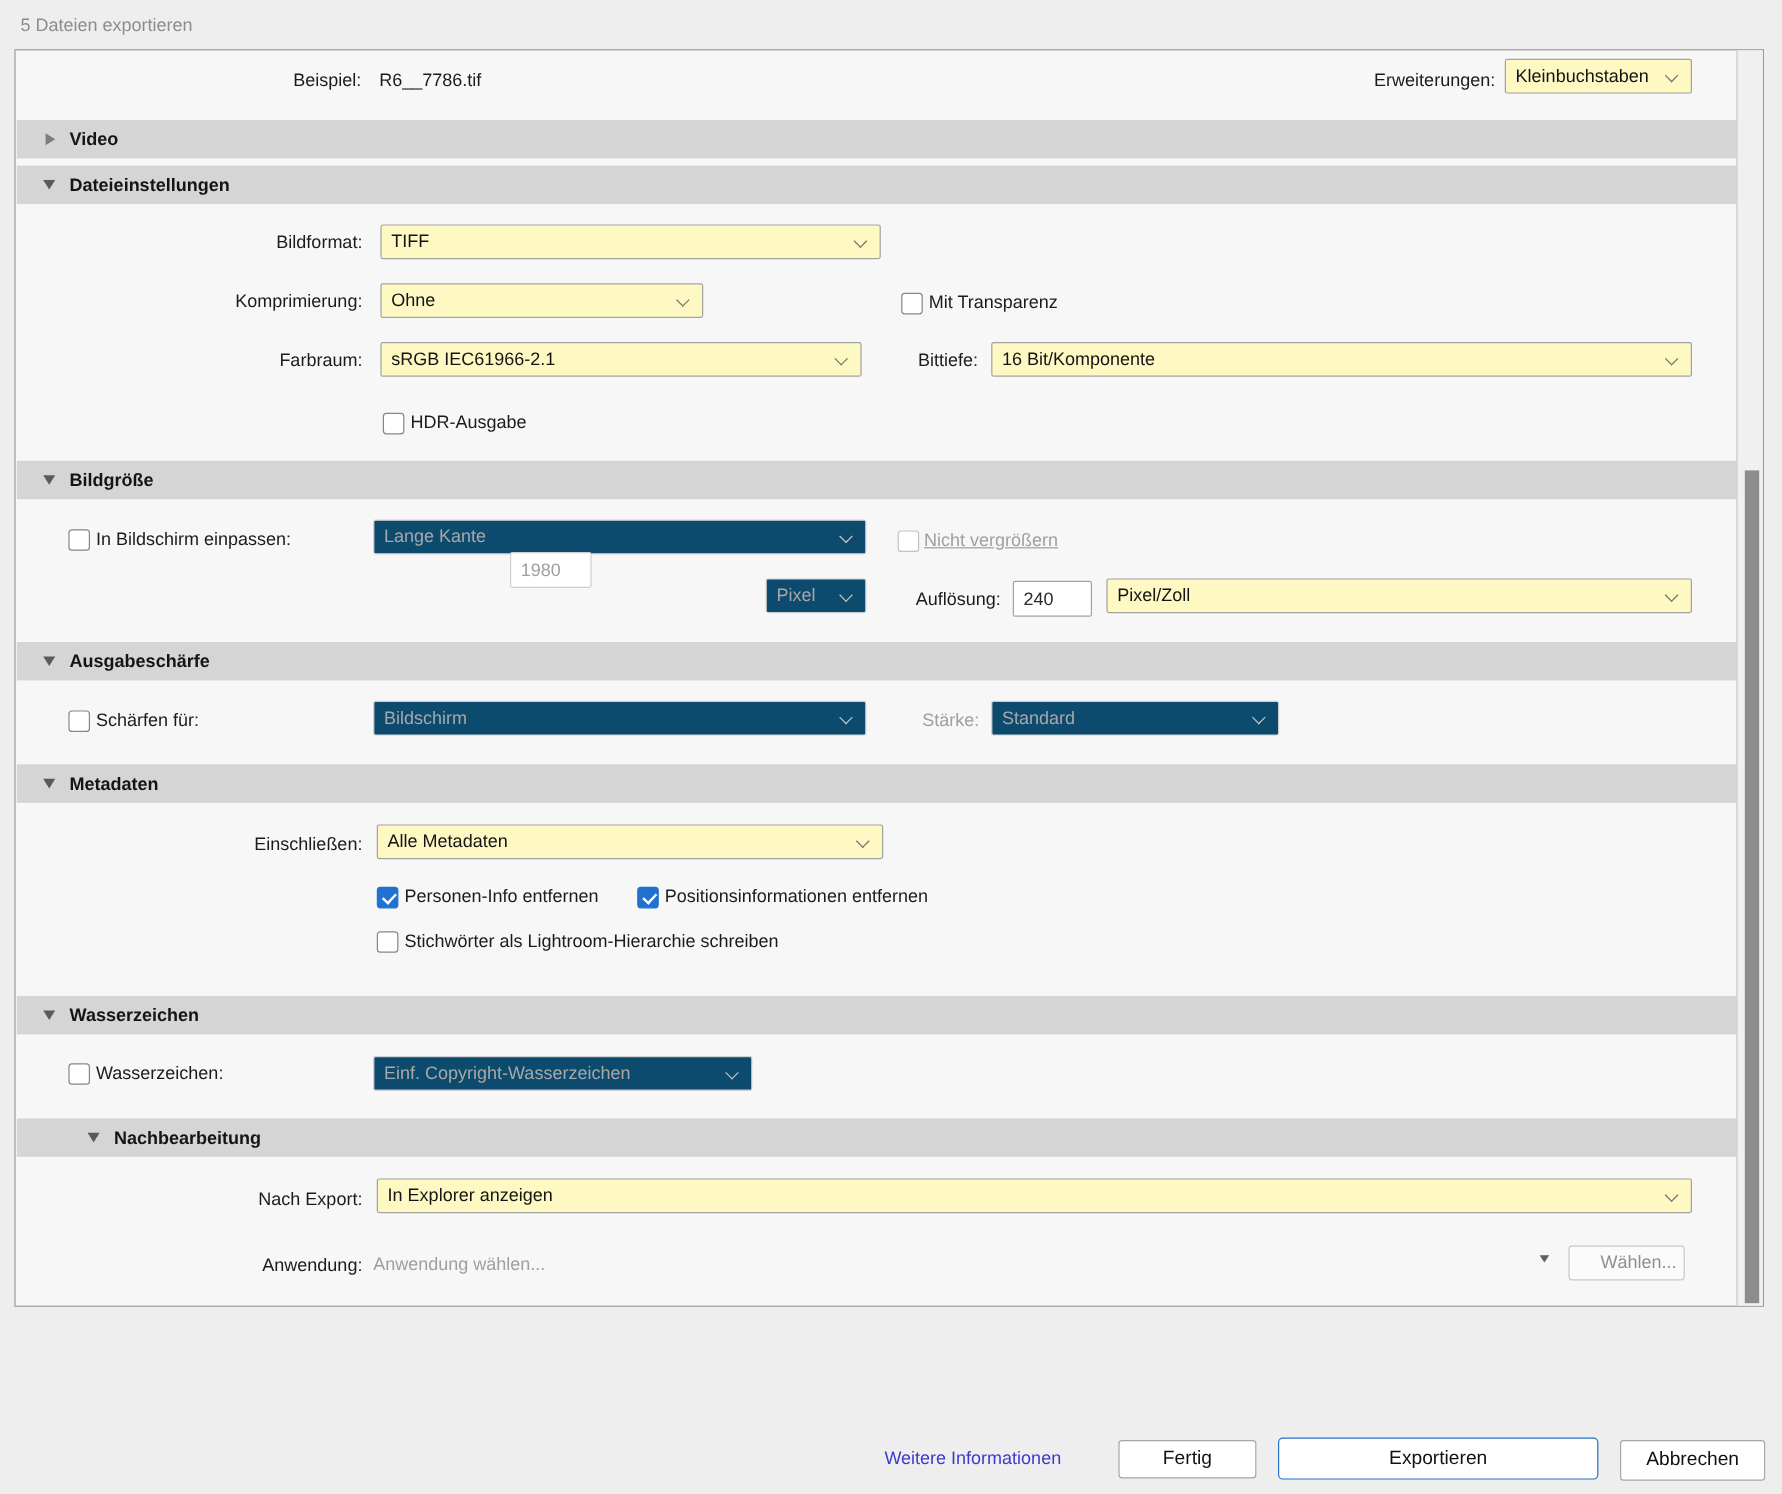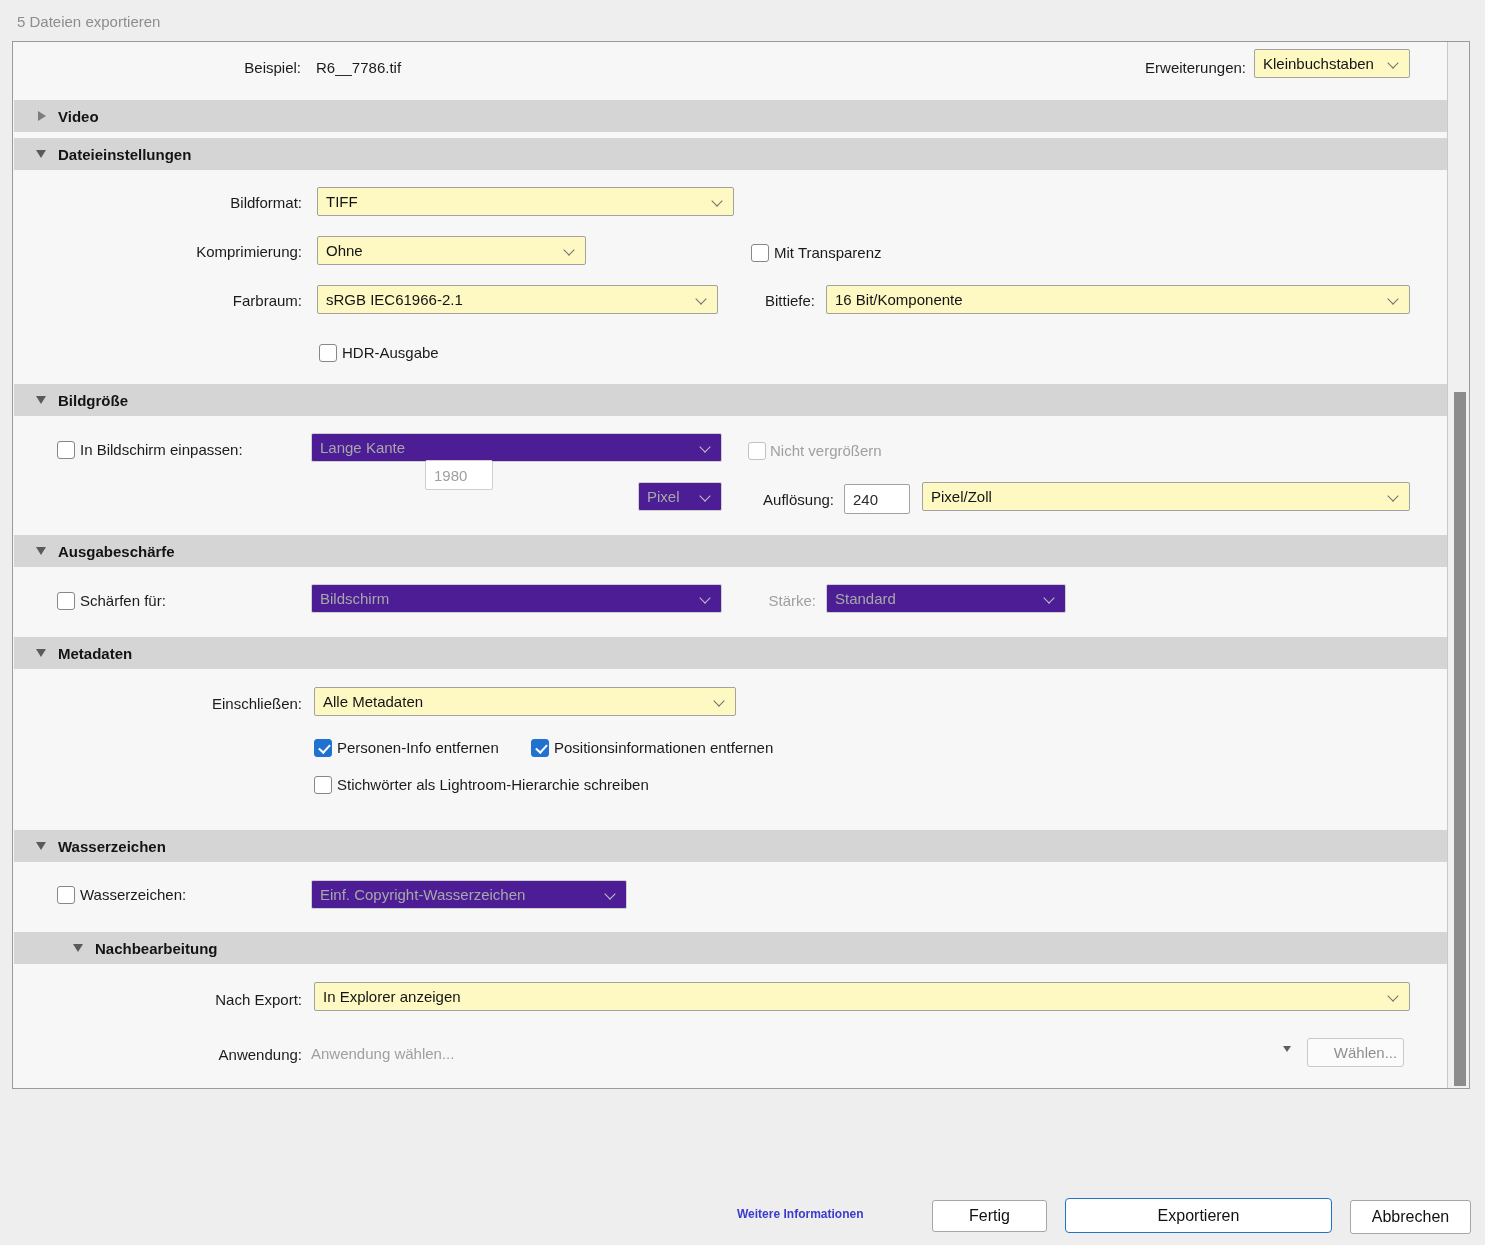--- a/index.html
+++ b/index.html
@@ -41,21 +41,21 @@
     position:absolute; height:29px; background:#fef9c3;
     border:1px solid #a2a2a2; border-radius:2px;
     line-height:27px; padding-left:8px; white-space:nowrap; overflow:hidden;
   }
   .dd .dd-val { font-size:15px; color:#141414; }
   .chev {
     position:absolute; right:12px; top:9px; width:8px; height:8px;
     border-right:1.6px solid #6f6f6f; border-bottom:1.6px solid #6f6f6f;
     transform:rotate(45deg);
   }
-  .dd.disabled { background:#4c1d95; border-color:#cfcfcf; }
+  .dd.disabled { background:#0c4a6e; border-color:#cfcfcf; }
   .dd.disabled .dd-val { color:#a8a8a8; }
   .dd.disabled .chev { border-color:#c3c3c3; }
 
   .txt {
     position:absolute; height:30px; background:#fff; border:1px solid #a2a2a2;
     border-radius:2px; font-family:inherit; font-size:15px; color:#2a2a2a;
     padding:0 8px; width:68px;
   }
 
   .cb {
@@ -82,21 +82,21 @@
     position:absolute; width:0; height:0;
     border-top:6px solid #5f5f5f; border-left:4.5px solid transparent; border-right:4.5px solid transparent;
   }
   .btn {
     position:absolute; background:#ffffff; border:1px solid #a6a6a6; border-radius:3px;
     font-family:inherit; font-size:16px; color:#111; text-align:center; cursor:pointer;
     display:flex; align-items:center; justify-content:center;
   }
   .btn.small { font-size:15px; color:#8f8f8f; border-color:#c9c9c9; background:#fbfbfb; }
   .btn.primary { border:1.5px solid #2273c8; border-radius:4px; }
-  .link { position:absolute; color:#3b3bcd; font-size:12px; cursor:pointer; white-space:nowrap;font-weight:bold; }
+  .link { position:absolute; color:#3b3bcd; font-size:15px; cursor:pointer; white-space:nowrap; }
 </style>
 </head>
 <body>
 
 <div class="screen">
 
   <div class="win-title">5 Dateien exportieren</div>
 
   <div class="panel">
 
@@ -151,21 +151,21 @@
       <span class="title">Bildgröße</span>
     </div>
 
     <span class="cb" style="left:44px; top:399px;"></span>
     <div class="lbl" style="left:67px; top:398px;">In Bildschirm einpassen:</div>
     <div class="dd disabled" style="left:298px; top:391px; width:411px;">
       <span class="dd-val">Lange Kante</span>
       <span class="chev"></span>
     </div>
     <span class="cb disabled" style="left:735px; top:400px;"></span>
-    <div class="lbl gray" style="left:757px; top:399px;">Nicht vergrößern</div>
+    <div class="lbl gray" style="left:757px; top:399px;text-decoration:underline;">Nicht vergrößern</div>
 
     <input class="txt" style="left: 412px; top: 418px; width: 68px; color: rgb(159, 159, 159); border-color: rgb(207, 207, 207);" value="1980">
     <div class="dd disabled" style="left:625px; top:440px; width:84px;">
       <span class="dd-val">Pixel</span>
       <span class="chev"></span>
     </div>
     <div class="lbl ra" style="left:571px; top:448px;">Auflösung:</div>
     <input class="txt" style="left: 831px; top: 442px; width: 66px;" value="240">
     <div class="dd" style="left:909px; top:440px; width:488px;">
       <span class="dd-val">Pixel/Zoll</span>

